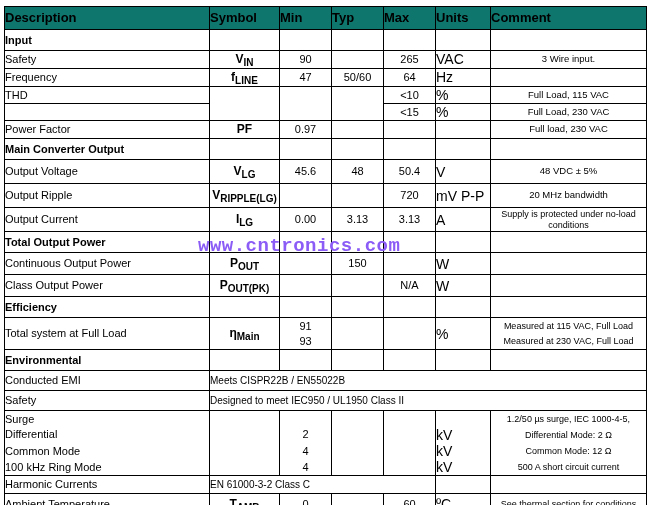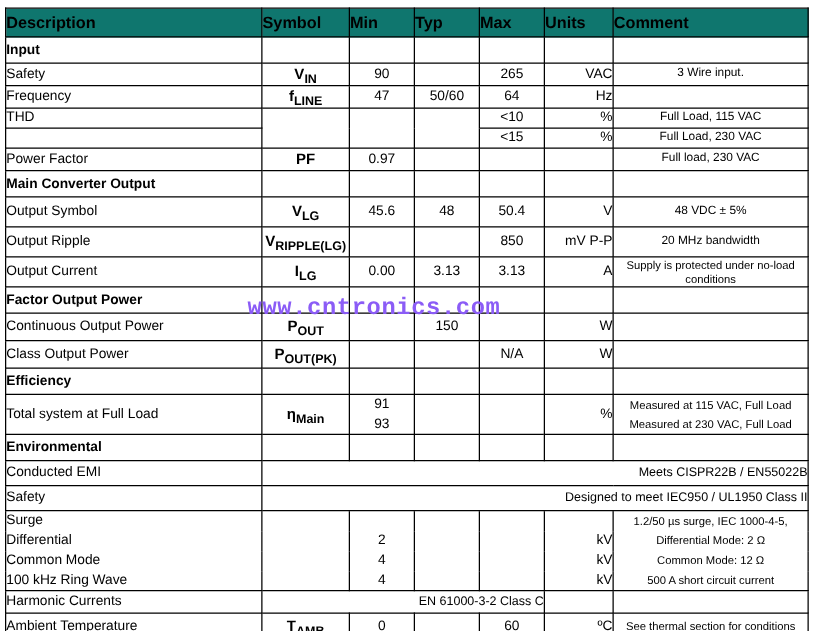--- a/index.html
+++ b/index.html
@@ -79,28 +79,28 @@
   }
   .comm-sm {
     font-size: 9px;
     text-align: center;
   }
   .val {
     font-size: 11px;
     text-align: center;
   }
   .unit {
-    font-size: 11px;
-    text-align: right;
+    font-size: 14px;
+    text-align: left;
   }
   .indent {
     padding-left: 18px;
   }
   .wide-ctr {
-    text-align: right;
+    text-align: left;
     font-size: 10px;
   }
   .nb-top { border-top: none !important; }
   .nb-bot { border-bottom: none !important; }
   .watermark {
     position: absolute;
     left: 198px;
     top: 235px;
     font-family: Liberation Mono, monospace;
     font-size: 19px;
@@ -206,51 +206,51 @@
         <td class="desc">Main Converter Output</td>
         <td></td>
         <td></td>
         <td></td>
         <td></td>
         <td></td>
         <td></td>
       </tr>
 
       <tr style="height:24px">
-        <td class="desc">Output Symbol</td>
+        <td class="desc">Output Voltage</td>
         <td class="ctr sym"><span>V</span><sub>LG</sub></td>
         <td class="val">45.6</td>
         <td class="val">48</td>
         <td class="val">50.4</td>
         <td class="unit">V</td>
         <td class="comm">48 VDC ± 5%</td>
       </tr>
 
       <tr style="height:24px">
         <td class="desc">Output Ripple</td>
         <td class="ctr sym"><span>V</span><sub>RIPPLE(LG)</sub></td>
         <td class="val"></td>
         <td class="val"></td>
-        <td class="val">850</td>
+        <td class="val">720</td>
         <td class="unit">mV P-P</td>
         <td class="comm">20 MHz bandwidth</td>
       </tr>
 
       <tr style="height:24px">
         <td class="desc">Output Current</td>
         <td class="ctr sym"><span>I</span><sub>LG</sub></td>
         <td class="val">0.00</td>
         <td class="val">3.13</td>
         <td class="val">3.13</td>
         <td class="unit">A</td>
         <td class="comm-sm">Supply is protected under no-load conditions</td>
       </tr>
 
       <tr class="section sec-row">
-        <td class="desc">Factor Output Power</td>
+        <td class="desc">Total Output Power</td>
         <td></td>
         <td></td>
         <td></td>
         <td></td>
         <td></td>
         <td></td>
       </tr>
 
       <tr style="height:22px">
         <td class="desc">Continuous Output Power</td>
@@ -342,21 +342,21 @@
         <td class="desc indent nb-top nb-bot">Common Mode</td>
         <td class="nb-top nb-bot"></td>
         <td class="val nb-top nb-bot">4</td>
         <td class="val nb-top nb-bot"></td>
         <td class="val nb-top nb-bot"></td>
         <td class="unit nb-top nb-bot">kV</td>
         <td class="comm-sm nb-top nb-bot">Common Mode: 12 Ω</td>
       </tr>
 
       <tr style="height:16px">
-        <td class="desc indent nb-top">100 kHz Ring Wave</td>
+        <td class="desc indent nb-top">100 kHz Ring Mode</td>
         <td class="nb-top"></td>
         <td class="val nb-top">4</td>
         <td class="val nb-top"></td>
         <td class="val nb-top"></td>
         <td class="unit nb-top">kV</td>
         <td class="comm-sm nb-top">500 A short circuit current</td>
       </tr>
 
       <tr style="height:18px">
         <td class="desc">Harmonic Currents</td>

